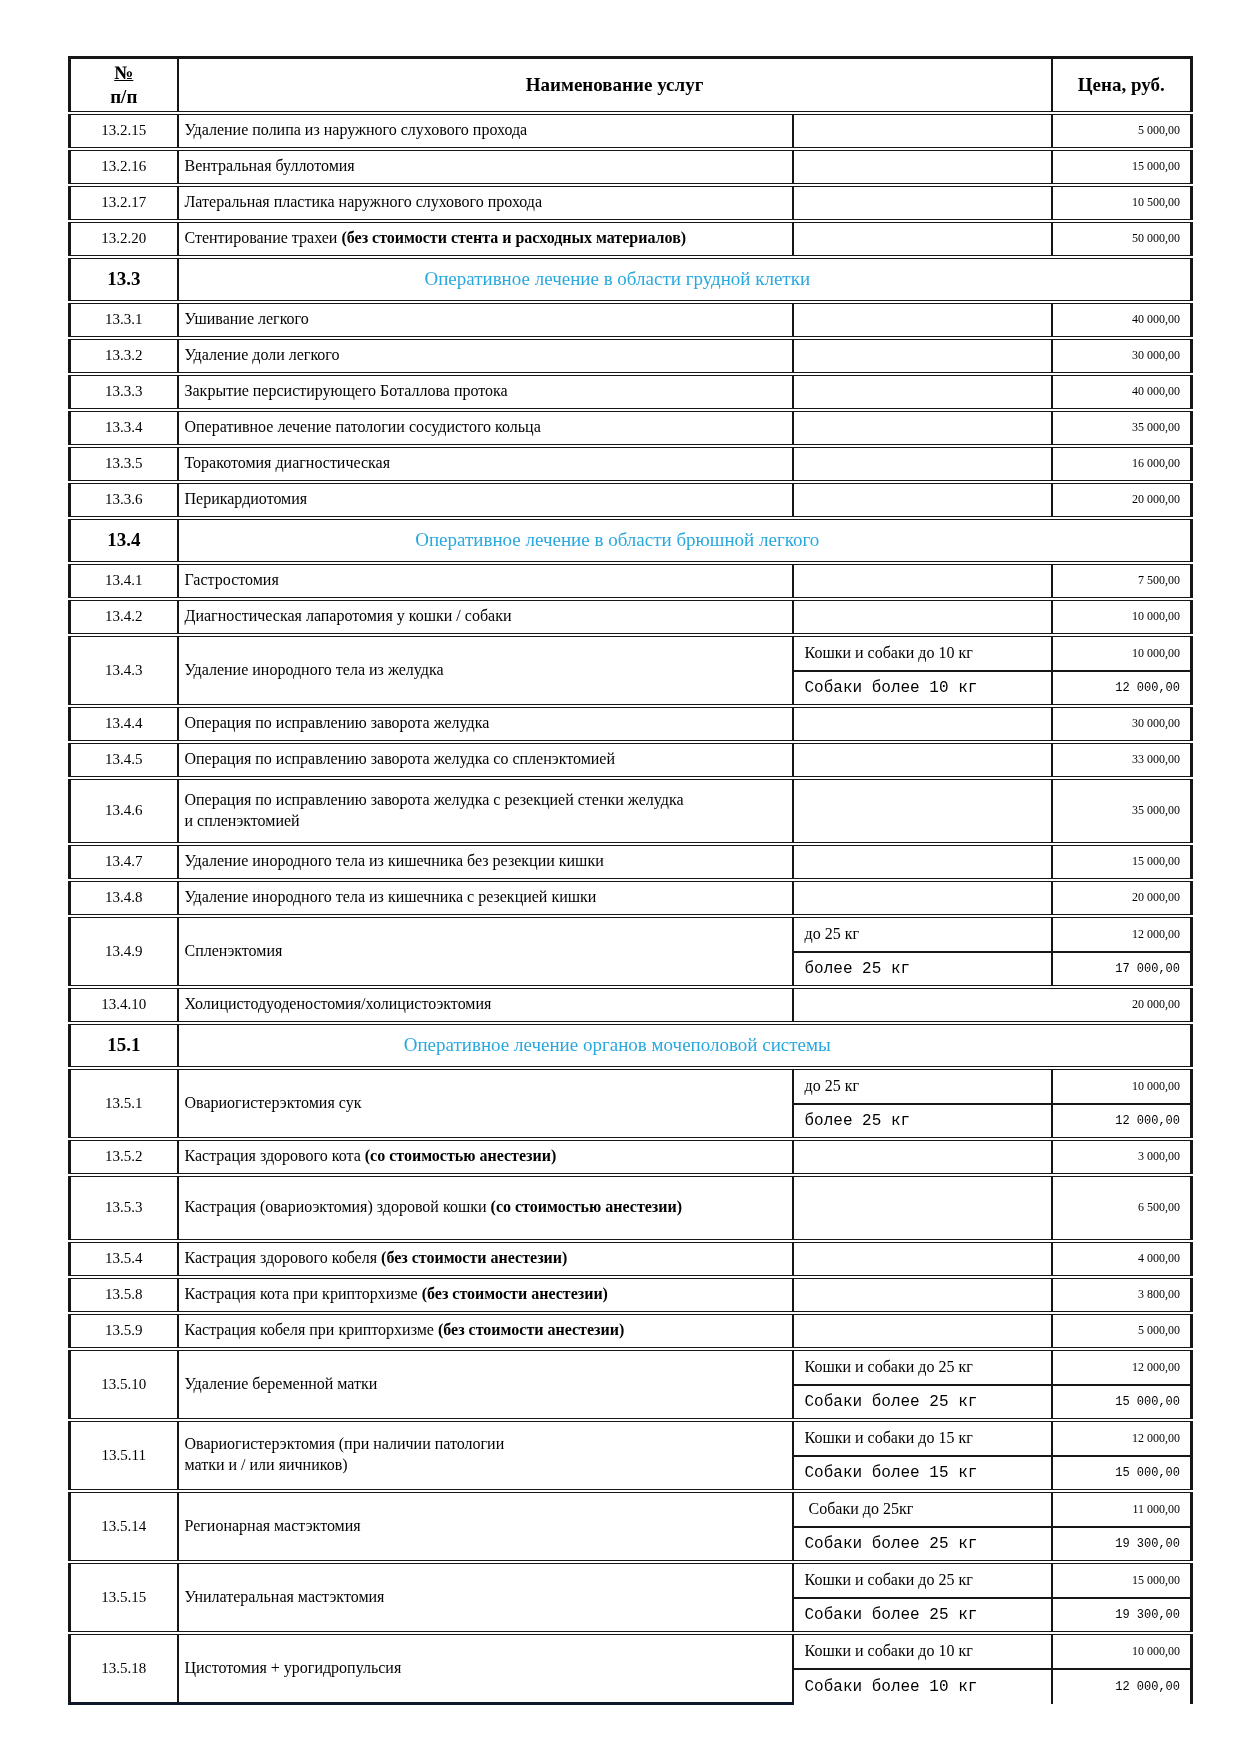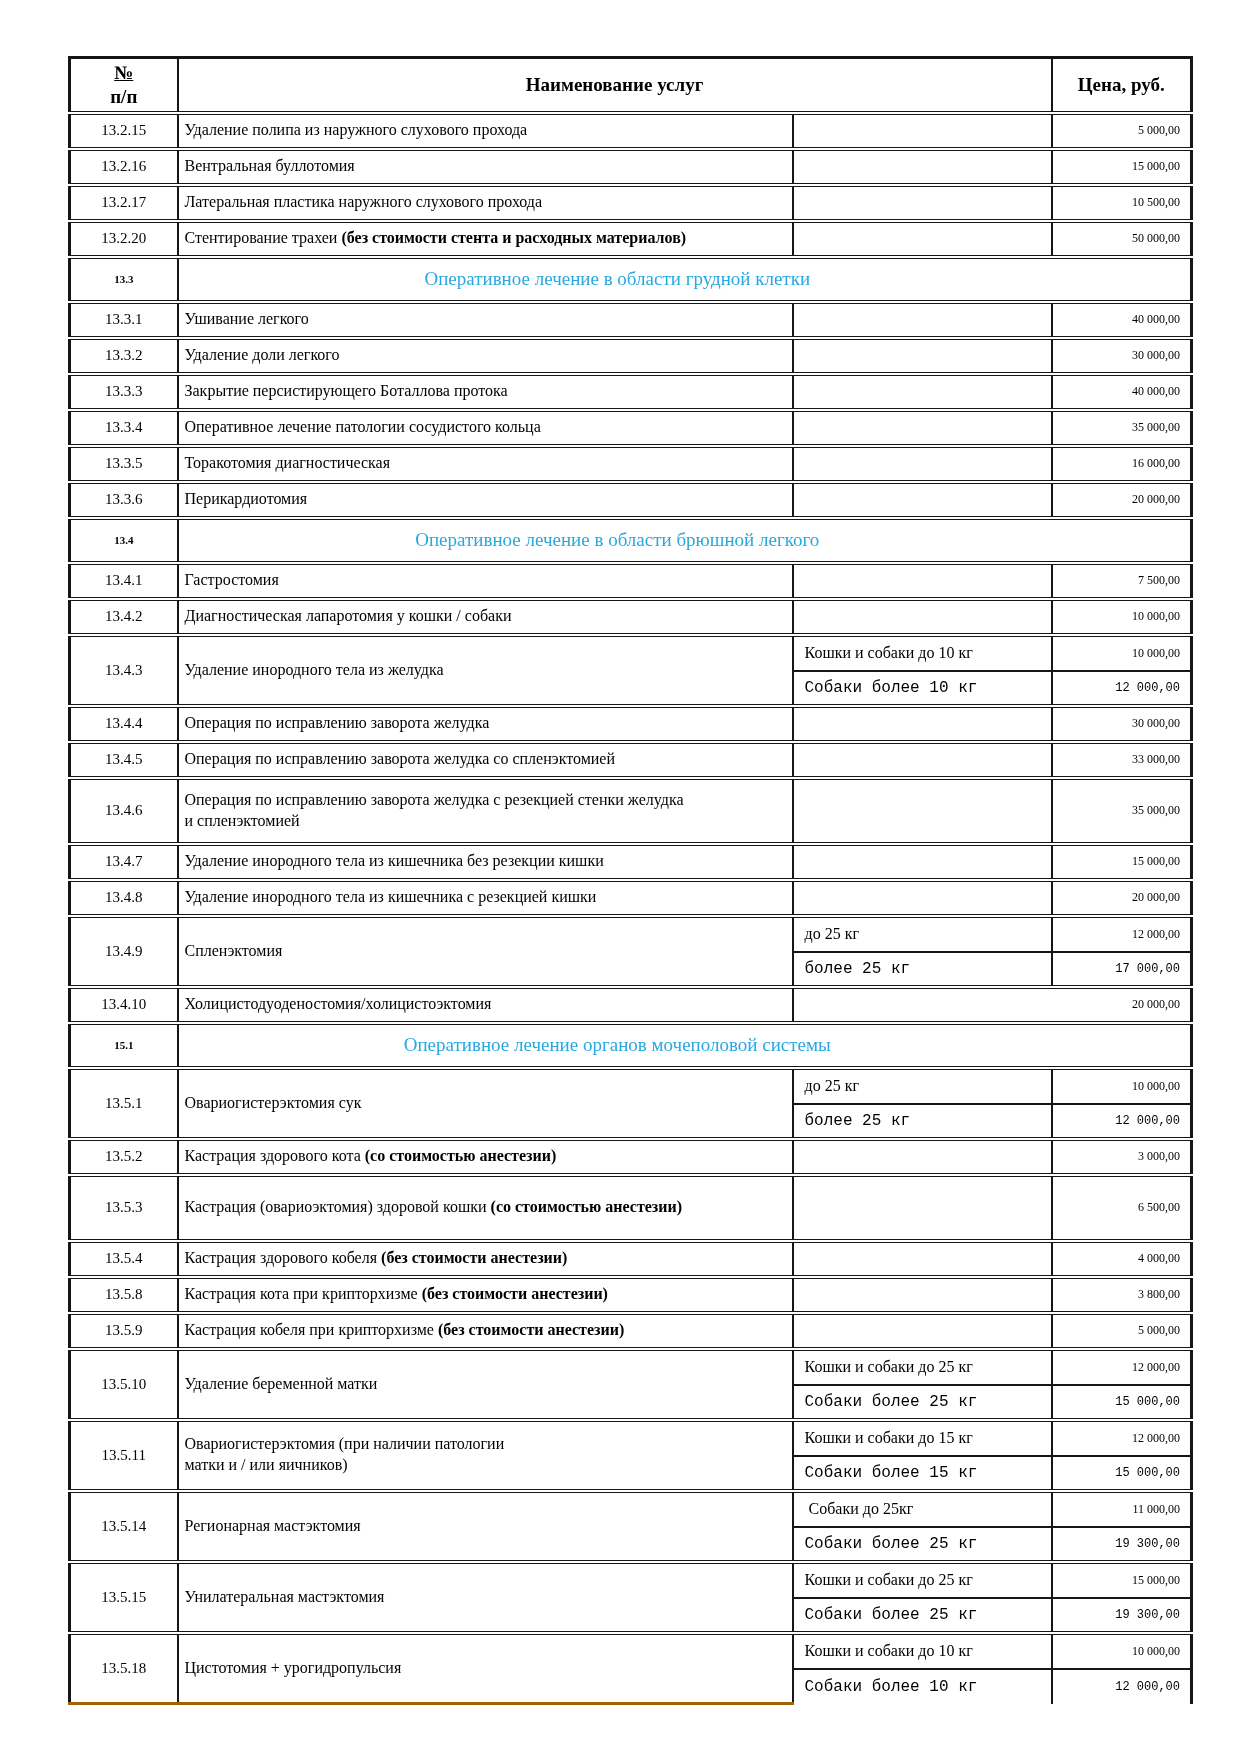--- a/index.html
+++ b/index.html
@@ -19,30 +19,30 @@
   tr.item-row{height:36px;}
   tr.item-row.tall{height:66px;}
   tr.sub-row{height:35px;}
   tr.section-row{height:45px;}
   tr.item-row > td, tr.section-row > td{border-top:4px double #161616;}
   tr.sub-row > td{border-top:2px solid #161616;font-family:Liberation Mono, monospace;}
   .head-cell{font-weight:bold;font-size:19px;text-align:center;padding:2px 2px;line-height:1.25;}
   .head-num-line1{text-decoration:underline;}
   .num-cell{text-align:center;font-size:15px;padding:2px 2px;}
   .num-cell.big{font-size:15px;}
-  .num-cell.section-num{font-weight:bold;font-size:11px;}
+  .num-cell.section-num{font-weight:bold;font-size:19px;}
   .name-cell{font-size:16px;line-height:1.3;white-space:pre-line;}
   .seg.bold{font-weight:bold;}
   .sub-cell{font-size:16px;white-space:pre;padding-left:11px;}
   .price-cell{text-align:right;font-size:12px;padding-right:10px;}
   .section-title{
     color:var(--accent,#29a8e0);font-weight:normal;font-size:19px;
     text-align:center;padding-right:140px;
   }
-  .bottom-solid{border-bottom:3px solid #a16207;}
+  .bottom-solid{border-bottom:3px solid #0f172a;}
   .bottom-open{border-bottom:hidden;}
 </style>
 </head>
 <body>
 
 <div class="page">
   <table class="price-table">
     <colgroup>
       <col style="width:108px">
       <col style="width:615px">

